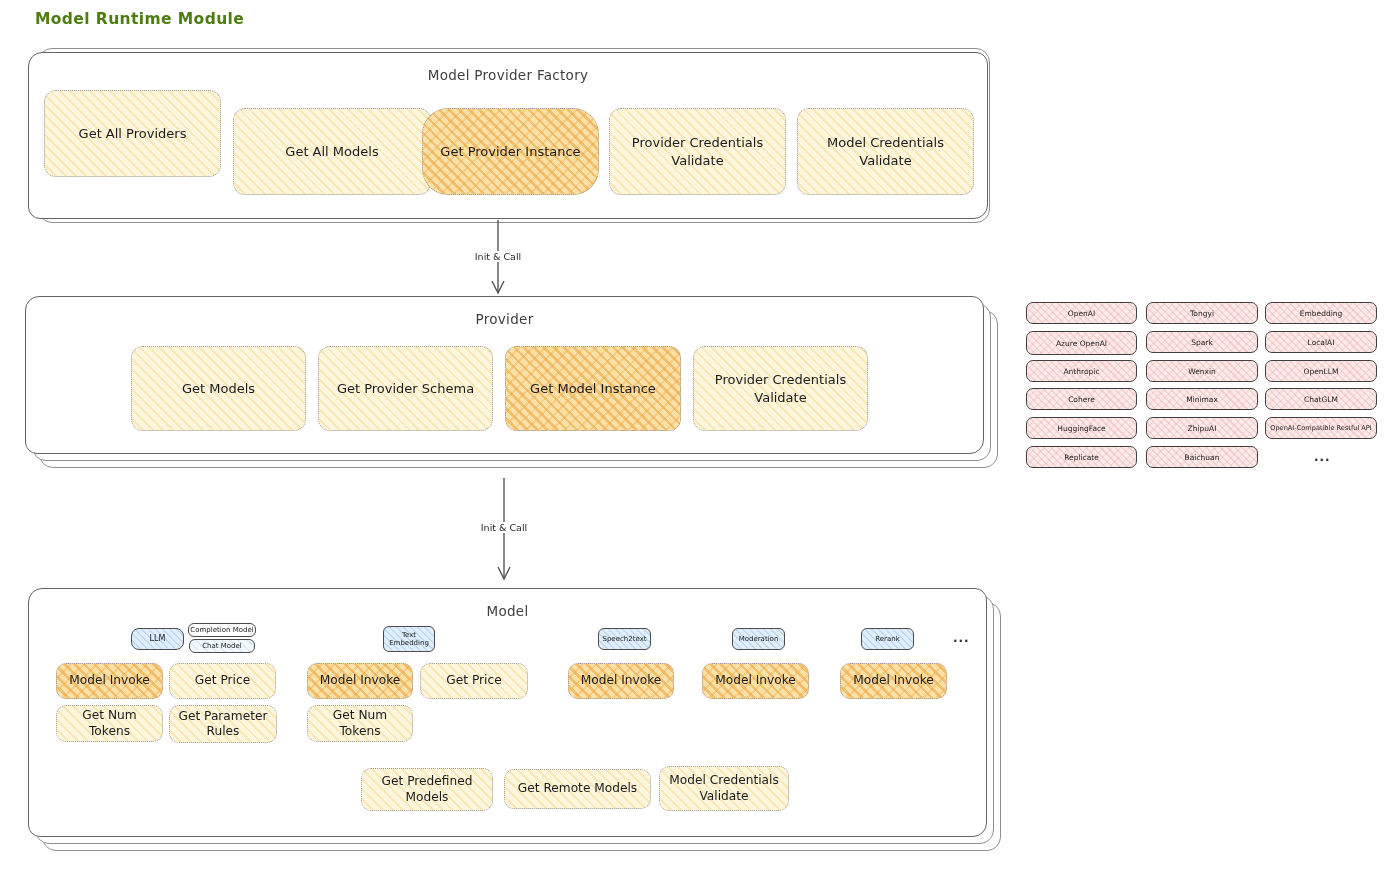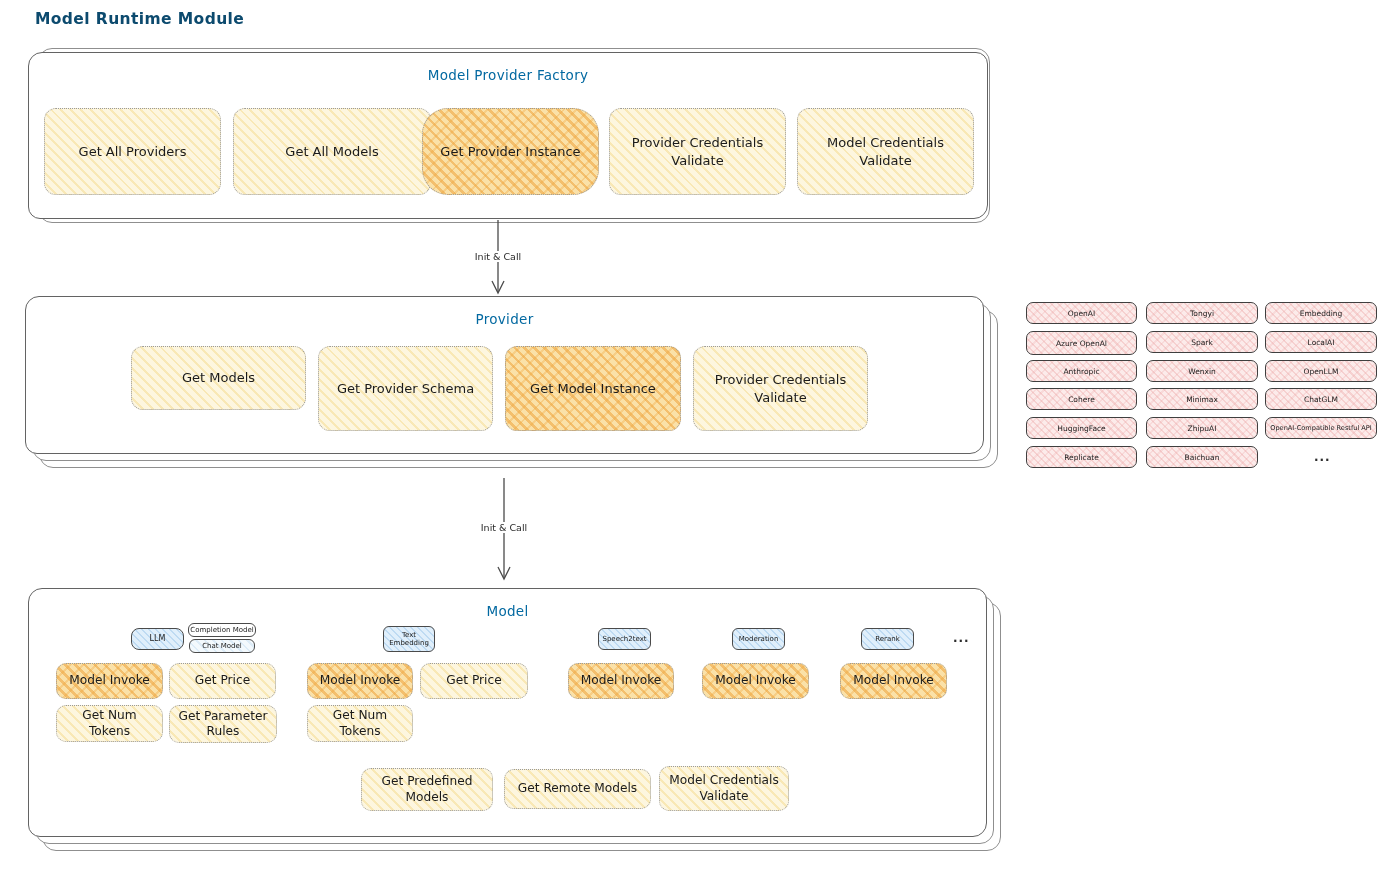--- a/index.html
+++ b/index.html
@@ -5,21 +5,21 @@
   html,body{margin:0;padding:0;background:#ffffff;}
   #canvas{position:relative;width:1393px;height:880px;background:#ffffff;overflow:hidden;
           font-family:"DejaVu Sans", sans-serif;color:#1b1b1b;}
 
   
   .big-box{position:absolute;background:#ffffff;border:1.4px solid #636363;
            border-radius:14px 12px 14px 12px;z-index:3;}
   .stack-layer{position:absolute;background:#ffffff;border:1.2px solid #8f8f8f;
                border-radius:14px;z-index:1;}
   .box-title{position:absolute;left:0;right:0;top:14px;text-align:center;
-             font-size:13.5px;letter-spacing:.3px;color:#0369a1;}
+             font-size:13.5px;letter-spacing:.3px;color:#404040;}
 
   
   .node{position:absolute;display:flex;align-items:center;justify-content:center;
         text-align:center;border:1.6px dotted #9a9a9a;border-radius:12px;
         font-size:13px;line-height:1.35;padding:2px 6px;box-sizing:border-box;z-index:4;}
   .node.small{font-size:12.2px;border-radius:10px;line-height:1.25;}
   .fill-yellow{background-color:#fdf6df;
     background-image:repeating-linear-gradient(45deg, rgba(242,212,125,0.42) 0px, rgba(242,212,125,0.42) 2px, transparent 2px, transparent 7px);}
   .fill-orange{background-color:#fae1a8;
     background-image:repeating-linear-gradient(45deg, rgba(238,164,60,0.55) 0px, rgba(238,164,60,0.55) 2.5px, transparent 2.5px, transparent 7px),
@@ -44,33 +44,33 @@
   .tab.mini{font-size:7px;border-radius:6px;}
 
   .ellipsis{position:absolute;font-size:12px;font-weight:bold;letter-spacing:1px;color:#2c2c2c;z-index:4;}
 
   
   .arrow{position:absolute;z-index:2;}
   .arrow-label{position:absolute;transform:translateX(-50%);background:#ffffff;
                padding:0 5px;font-size:9.5px;color:#2a2a2a;z-index:5;white-space:nowrap;}
 
   .page-title{position:absolute;left:35px;top:10px;font-size:15.5px;font-weight:bold;
-              letter-spacing:.4px;color:#0c4a6e;}
+              letter-spacing:.4px;color:#4d7c0f;}
 </style>
 </head>
 <body>
 
 <div id="canvas">
 
   <div class="page-title">Model Runtime Module</div>
 
   <div class="stack-layer" style="left:38px;top:48px;width:950px;height:173px;"></div>
   <div class="big-box" style="left:28px;top:52px;width:958px;height:165px;">
     <div class="box-title">Model Provider Factory</div>
-    <div class="node fill-yellow" style="left:15px;top:55px;width:177px;height:87px;">
+    <div class="node fill-yellow" style="left:15px;top:37px;width:177px;height:87px;">
       <span>Get All Providers</span>
     </div>
     <div class="node fill-yellow" style="left:204px;top:55px;width:198px;height:87px;">
       <span>Get All Models</span>
     </div>
     <div class="node fill-orange" style="left:393px;top:55px;width:177px;height:87px;border-radius:26px;">
       <span>Get Provider Instance</span>
     </div>
     <div class="node fill-yellow" style="left:580px;top:55px;width:177px;height:87px;">
       <span>Provider Credentials Validate</span>
@@ -83,21 +83,21 @@
   <svg class="arrow" style="left:488px;top:220px;" width="20" height="76">
     <line x1="10" y1="0" x2="10" y2="72" stroke="#4a4a4a" stroke-width="1.3"></line>
     <polyline points="4,61 10,73 16,61" fill="none" stroke="#4a4a4a" stroke-width="1.3"></polyline>
   </svg>
   <div class="arrow-label" style="left:498px;top:251px;">Init &amp; Call</div>
 
   <div class="stack-layer" style="left:39px;top:310px;width:957px;height:156px;"></div>
   <div class="stack-layer" style="left:32px;top:303px;width:957px;height:156px;"></div>
   <div class="big-box" style="left:25px;top:296px;width:957px;height:156px;">
     <div class="box-title">Provider</div>
-    <div class="node fill-yellow" style="left:105px;top:49px;width:175px;height:64px;">
+    <div class="node fill-yellow" style="left:105px;top:49px;width:175px;height:85px;">
       <span>Get Models</span>
     </div>
     <div class="node fill-yellow" style="left:292px;top:49px;width:175px;height:85px;">
       <span>Get Provider Schema</span>
     </div>
     <div class="node fill-orange" style="left:479px;top:49px;width:176px;height:85px;">
       <span>Get Model Instance</span>
     </div>
     <div class="node fill-yellow" style="left:667px;top:49px;width:175px;height:85px;">
       <span>Provider Credentials Validate</span>

